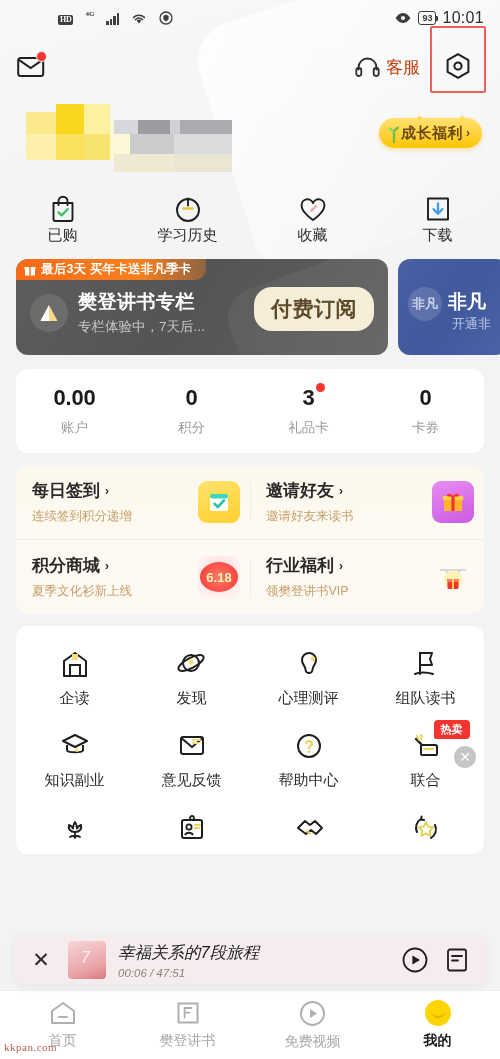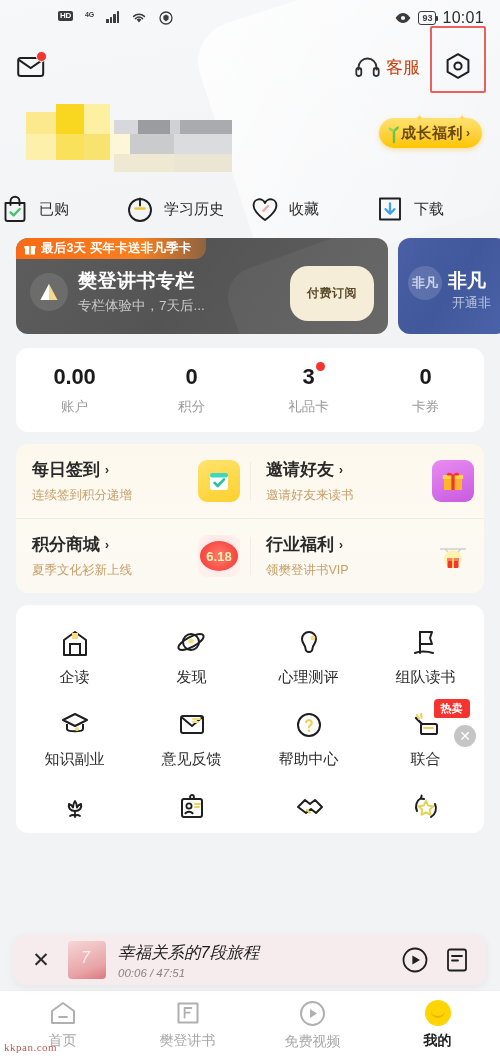--- a/index.html
+++ b/index.html
@@ -22,21 +22,21 @@
     content:""; position:absolute; right:-40px; top:-20px; width:320px; height:260px;
     background:linear-gradient(135deg, rgba(255,255,255,.85), rgba(255,255,255,0));
     transform:rotate(-18deg); border-radius:40px;
   }
 
   
   .statusbar{
     position:relative; height:36px; display:flex; align-items:center;
     padding:0 16px; font-size:15px; color:#2d2d2d; z-index:5;
   }
-  .sb-left{ display:flex; align-items:flex-start; gap:12px; margin-left:42px;}
+  .sb-left{ display:flex; align-items:flex-end; gap:12px; margin-left:42px;font-family:Liberation Serif, serif;}
   .sb-right{ margin-left:auto; display:flex; align-items:center; gap:6px;}
   .hd-box{
     font-size:8px; font-weight:bold; color:#fff; background:#3c3c3c;
     border-radius:2px; padding:1px 2px; letter-spacing:-.3px; line-height:1;
   }
   .sig{ display:flex; align-items:flex-end; gap:1px; height:12px;}
   .sig i{ display:block; width:2.5px; background:#3c3c3c; border-radius:.5px;}
   .sig i:nth-child(1){height:4px}.sig i:nth-child(2){height:6px}
   .sig i:nth-child(3){height:9px}.sig i:nth-child(4){height:12px}
   .g4{ font-size:7px; color:#3c3c3c; align-self:flex-start; line-height:1; font-weight:bold;}
@@ -75,21 +75,21 @@
     display:flex; align-items:center; padding:0 12px 0 22px;
     box-shadow:0 2px 5px rgba(240,180,0,.35);
   }
   .grow-pill .txt{ font-size:15px; font-weight:bold; color:#6b4a10; letter-spacing:.5px;}
   .grow-pill .chev{ font-size:12px; color:#6b4a10; margin-left:3px; font-weight:bold;}
   .sprout{ position:absolute; left:4px; top:4px; width:22px; height:22px;}
   .star-s{ position:absolute; color:#ffd84d; font-size:11px; }
 
   
   .quick{ position:relative; z-index:4; display:flex; padding:8px 0 14px; }
-  .qa{ flex:1; display:flex; flex-direction:row; align-items:center; gap:9px;}
+  .qa{ flex:1; display:flex; flex-direction:column; align-items:center; gap:2px;}
   .qa .lbl{ font-size:15px; color:#2c2c2c;}
 
   
   .cards{ display:flex; gap:10px; padding:0 16px; }
   .card-dark{
     position:relative; width:372px; height:96px; border-radius:12px; flex:none;
     background:linear-gradient(120deg,#5d5d5d 0%, #545454 45%, #606060 100%);
     overflow:hidden;
   }
   .card-dark:after{
@@ -102,22 +102,22 @@
     border-top-left-radius:12px; border-bottom-right-radius:11px;
     display:flex; align-items:center; gap:5px;
   }
   .ribbon span{ font-size:12.5px; color:#fff; font-weight:bold; letter-spacing:.2px;}
   .card-dark .body{ position:absolute; left:14px; top:30px; display:flex; align-items:center; gap:10px; z-index:2;}
   .mt-badge{ width:38px;height:38px;border-radius:50%;background:#6c6c6c; display:flex;align-items:center;justify-content:center;}
   .cd-title{ font-size:19px; color:#fff; font-weight:bold; letter-spacing:.5px;}
   .cd-sub{ font-size:13.5px; color:#c9c9c9; margin-top:3px;}
   .sub-btn{
     position:absolute; right:14px; top:28px; z-index:3;
-    background:#f6edd8; color:#5a4a2a; font-size:12px; font-weight:bold;
-    border:none; border-radius:18px; padding:19px 17px; letter-spacing:.5px;
+    background:#f6edd8; color:#5a4a2a; font-size:21px; font-weight:bold;
+    border:none; border-radius:18px; padding:8px 17px; letter-spacing:.5px;
   }
   .card-blue{
     position:relative; width:110px; height:96px; border-radius:12px; flex:none;
     background:linear-gradient(125deg,#4a5fa5 0%, #41589c 50%, #4b63a8 100%);
     overflow:hidden;
   }
   .card-blue .cb-badge{
     position:absolute; left:10px; top:28px; width:34px;height:34px;border-radius:50%;
     background:rgba(255,255,255,.14); color:#cdd6ee; font-size:13px; font-weight:bold;
     display:flex;align-items:center;justify-content:center;

